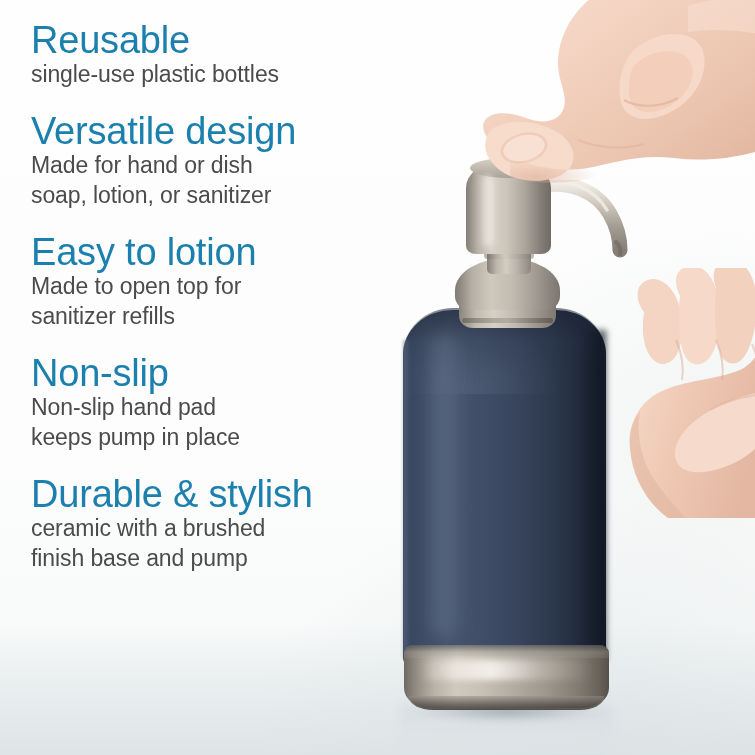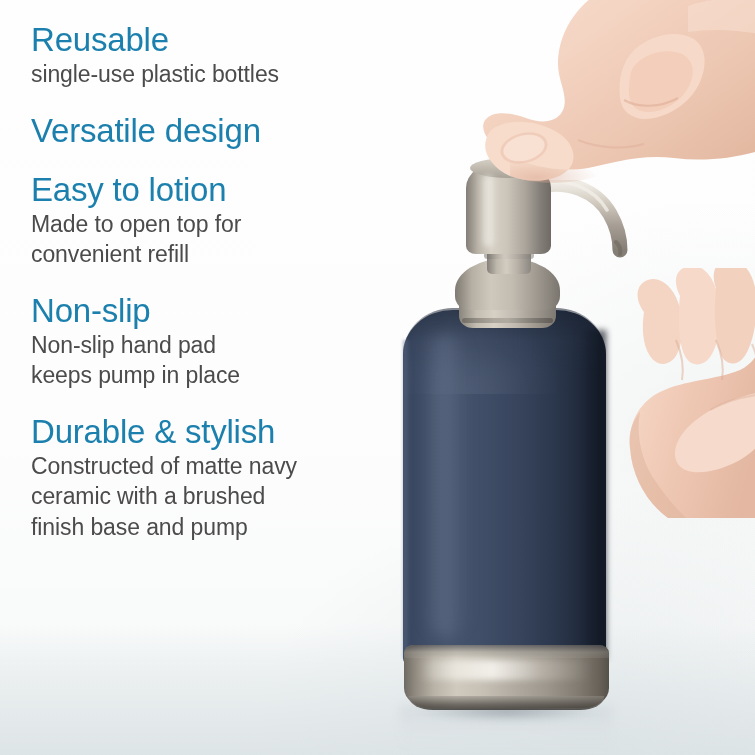--- a/index.html
+++ b/index.html
@@ -35,21 +35,21 @@
     position: absolute;
     left: 31px;
     top: 22px;
     width: 400px;
     z-index: 40;
   }
   .feature { margin-bottom: 23px; }
   .feature:last-child { margin-bottom: 12px; }
   .f-title {
     color: #1b80ae;
-    font-size: 33px;
+    font-size: 38px;
     line-height: 36px;
     font-weight: 400;
     letter-spacing: -0.2px;
     white-space: nowrap;
   }
   .f-body {
     color: #4b4b4b;
     font-size: 23px;
     line-height: 30.5px;
     font-weight: 400;
@@ -451,41 +451,44 @@
 
     <div class="feature">
       <div class="f-title">Reusable</div>
       <div class="f-body">
         <div>single-use plastic bottles</div>
       </div>
     </div>
 
     <div class="feature">
       <div class="f-title">Versatile design</div>
+      <div class="f-body">
+        <div>Made for hand or dish</div>
+        <div>soap, lotion, or sanitizer</div>
+      </div>
     </div>
 
     <div class="feature">
       <div class="f-title">Easy to lotion</div>
       <div class="f-body">
         <div>Made to open top for</div>
-        <div>convenient refill</div>
+        <div>sanitizer refills</div>
       </div>
     </div>
 
     <div class="feature">
       <div class="f-title">Non-slip</div>
       <div class="f-body">
         <div>Non-slip hand pad</div>
         <div>keeps pump in place</div>
       </div>
     </div>
 
     <div class="feature">
       <div class="f-title">Durable &amp; stylish</div>
       <div class="f-body">
-        <div>Constructed of matte navy</div>
         <div>ceramic with a brushed</div>
         <div>finish base and pump</div>
       </div>
     </div>
 
   </div>
 </div>
 
 </body></html>

